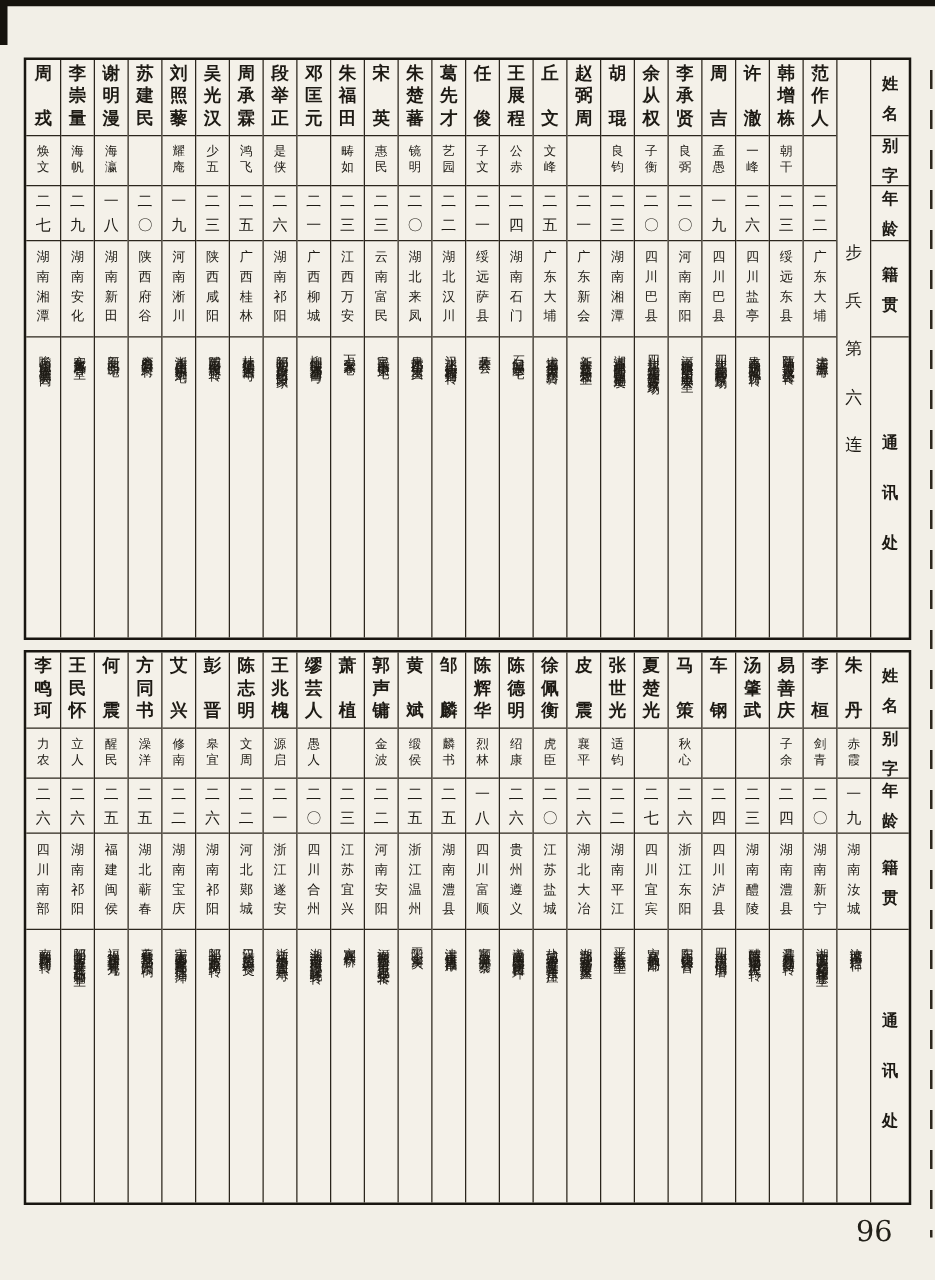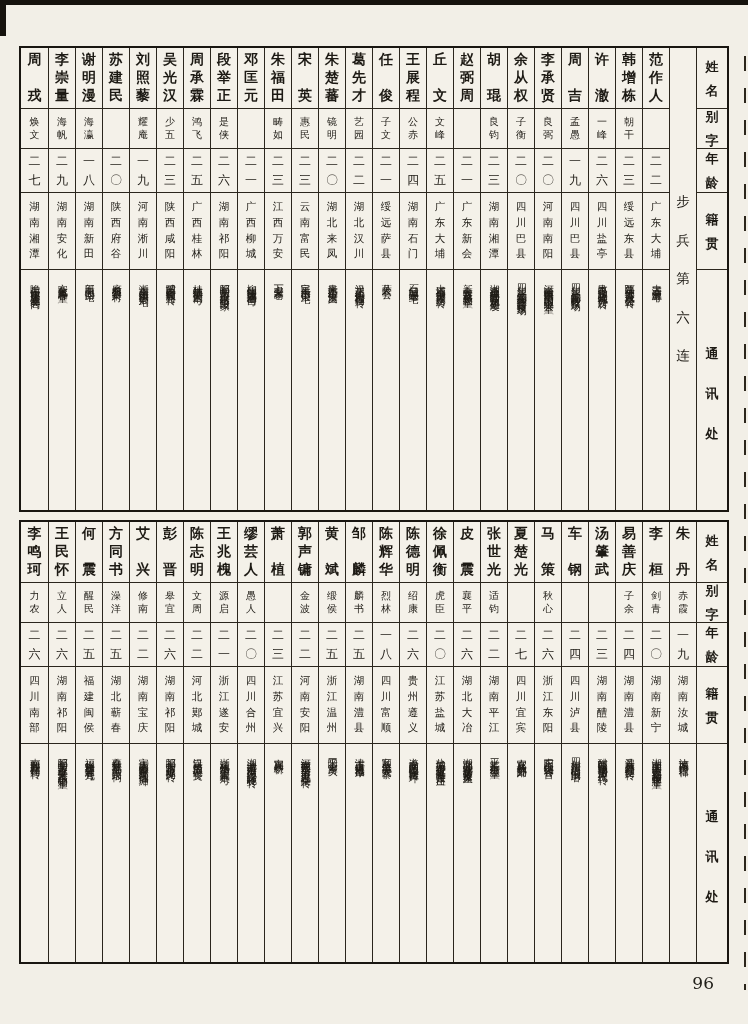--- a/index.html
+++ b/index.html
@@ -37,21 +37,21 @@
   .spread span{display:block;line-height:1;}
   .name .spread{justify-content:space-between;padding:5px 0;font-weight:700;font-size:14px;}
   .courtesy .spread{justify-content:center;gap:3px;font-size:10px;}
   .age .spread{justify-content:center;gap:7px;font-size:12px;}
   .native .spread{justify-content:space-evenly;padding:4px 0;font-size:10.5px;}
   .h .spread{justify-content:center;gap:11px;font-weight:700;font-size:13px;}
   .h.addrh .spread{gap:27px;}
   .uspread{justify-content:center;gap:25px;font-size:13.5px;font-weight:400;}
   .vaddr{writing-mode:vertical-rl;text-orientation:upright;font-size:10px;
     line-height:12.5px;letter-spacing:1.5px;max-height:100%;}
-  .page-number{position:absolute;top:973px;right:34px;font-size:17px;color:#22201a;
+  .page-number{position:absolute;top:973px;right:34px;font-size:23px;color:#22201a;
     font-family:"DejaVu Serif","Liberation Serif",serif;}
 </style>
 </head>
 <body>
 
 <div class="scan-top"></div>
 <div class="scan-corner"></div>
 <div class="scan-right"></div>
 
 <div id="top-table" class="table">

